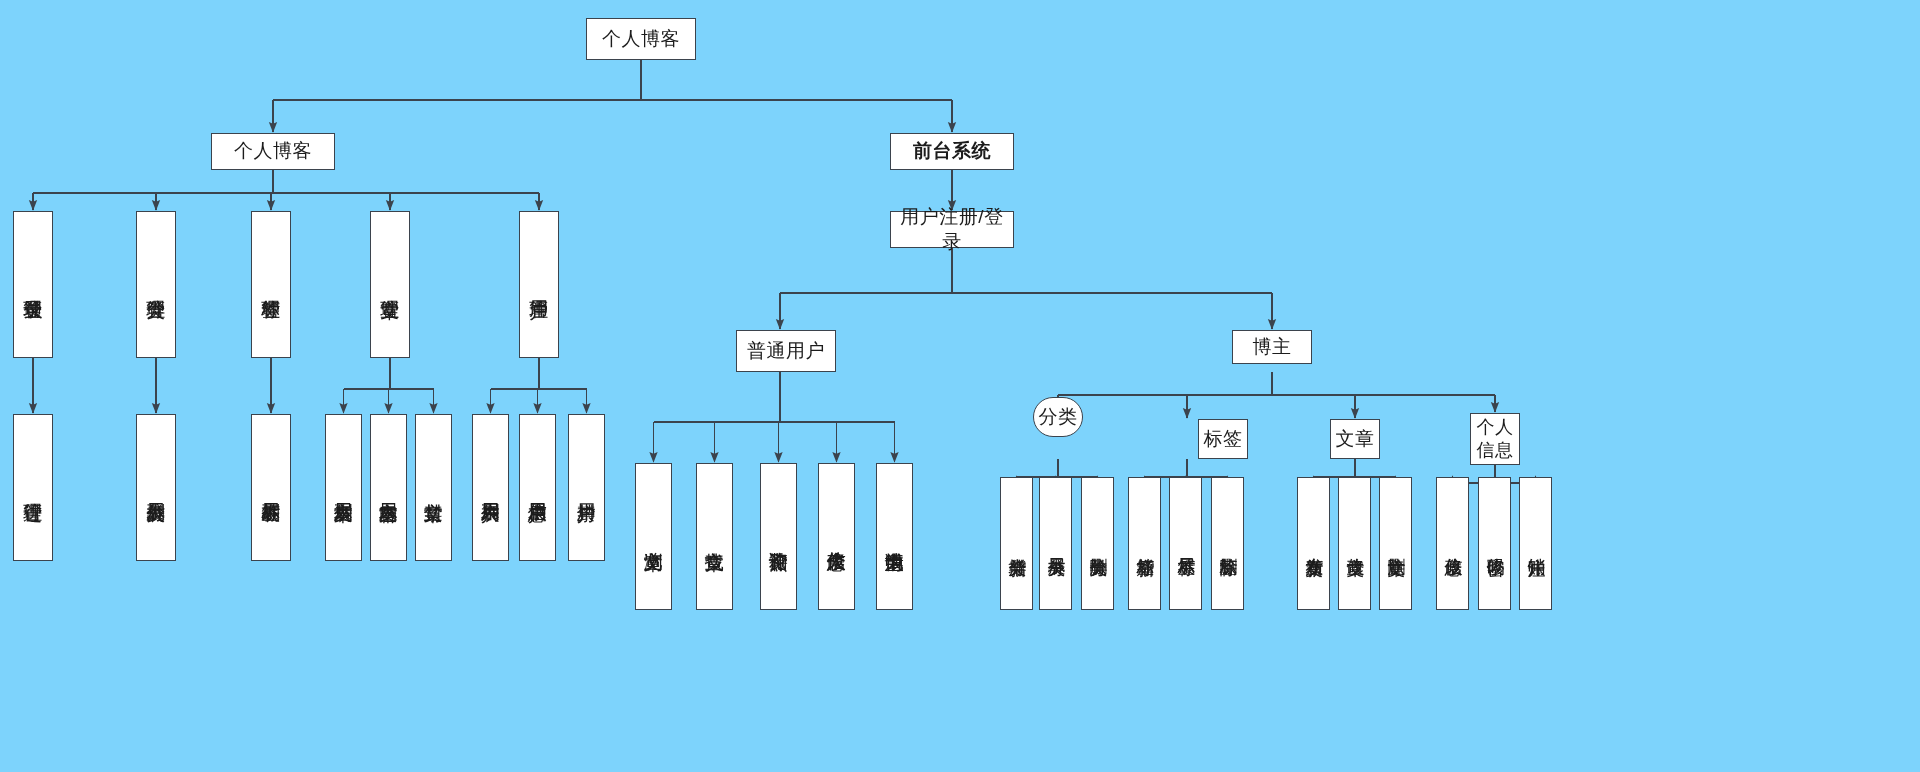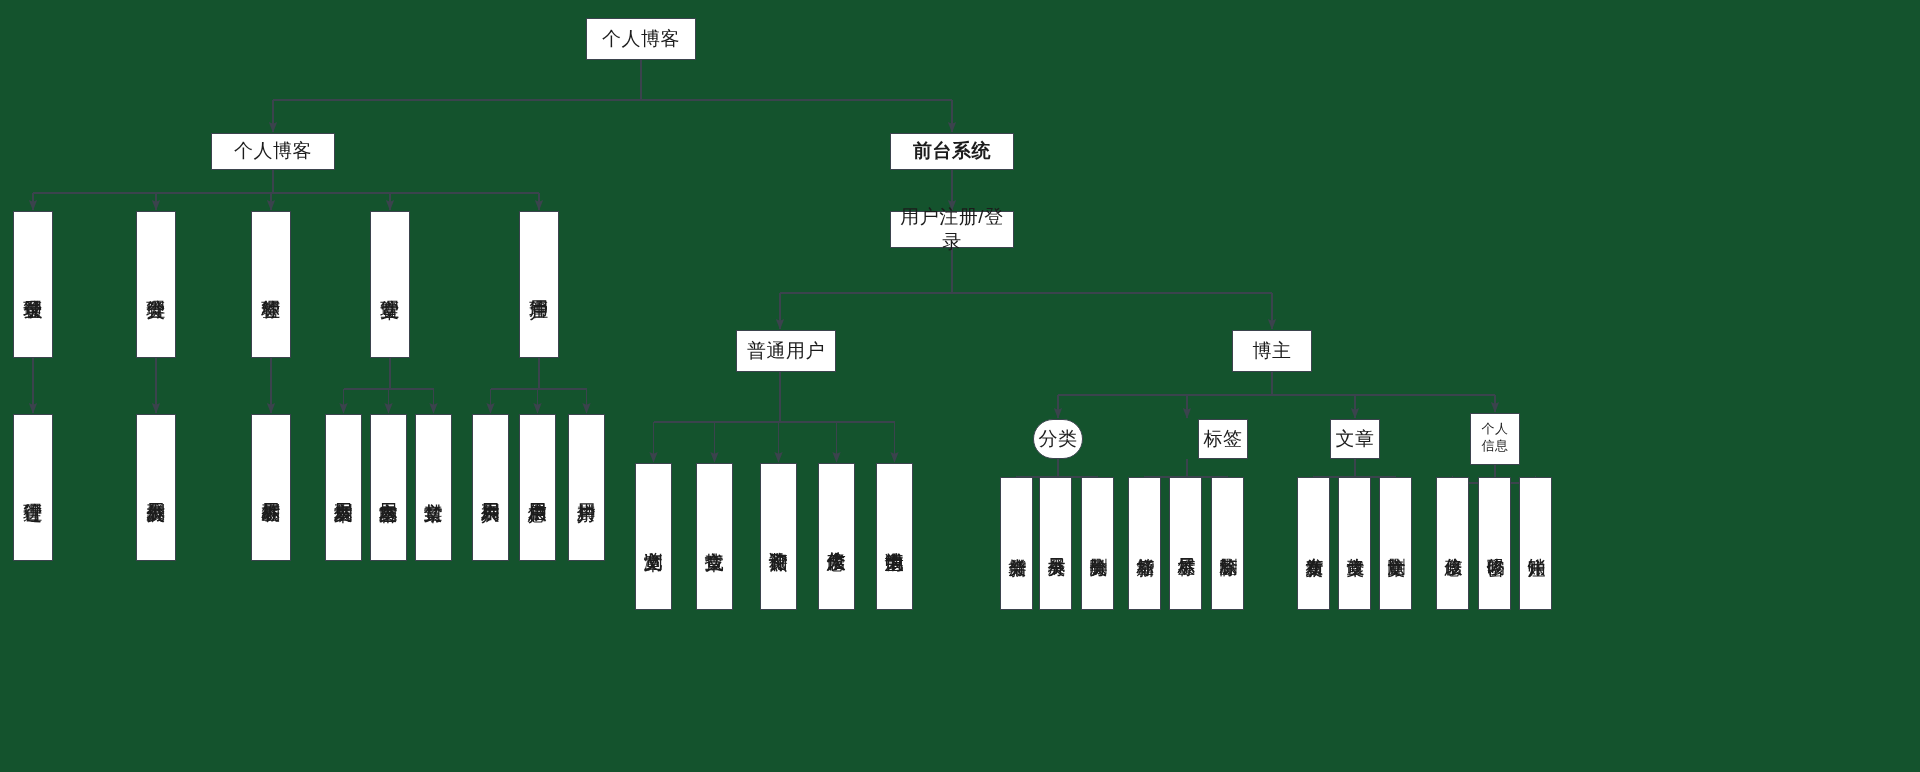--- a/index.html
+++ b/index.html
@@ -10,21 +10,21 @@
   body {
     width: 1920px;
     height: 772px;
     overflow: hidden;
     font-family: "Liberation Sans", "DejaVu Sans", sans-serif;
   }
   #diagram-root {
     position: relative;
     width: 1920px;
     height: 772px;
-    background: #14532d;
+    background: #7dd3fc;
   }
   svg.edge-layer {
     position: absolute;
     top: 0;
     left: 0;
     width: 1920px;
     height: 772px;
     pointer-events: none;
   }
   .node {
@@ -50,21 +50,21 @@
   }
   
   .node.vert .label {
     font-size: 19px;
     line-height: 1.33;
     letter-spacing: 0px;
     writing-mode: vertical-rl;
     text-orientation: upright;
   }
   .node.vert.small .label { font-size: 18px; }
-  .node.two-line .label { font-size: 13px; line-height: 1.3; font-family: Liberation Mono, monospace; }
+  .node.two-line .label { font-size: 18px; line-height: 1.3; }
 </style>
 </head>
 <body>
 
 <div id="diagram-root">
   <svg class="edge-layer" viewBox="0 0 1920 772" preserveAspectRatio="none">
     <defs>
       <marker id="arrowhead" markerWidth="9" markerHeight="9" refX="6.2" refY="3" orient="auto" markerUnits="strokeWidth">
         <path d="M0,0.4 L6.6,3 L0,5.6 L1.1,3 Z" fill="#3b434d"></path>
       </marker>
@@ -185,39 +185,39 @@
       </div>
       <div class="node vert" style="left: 568px; top: 414px; width: 37px; height: 147px; background: rgb(255, 255, 255); border-color: rgb(59, 67, 77);">
         <span class="label">封禁用户</span>
       </div>
       <div class="node horiz" style="left: 890px; top: 211px; width: 124px; height: 37px; background: rgb(255, 255, 255); border-color: rgb(59, 67, 77);">
         <span class="label">用户注册/登录</span>
       </div>
       <div class="node horiz" style="left: 736px; top: 330px; width: 100px; height: 42px; background: rgb(255, 255, 255); border-color: rgb(59, 67, 77);">
         <span class="label">普通用户</span>
       </div>
-      <div class="node horiz" style="left: 1232px; top: 330px; width: 80px; height: 42px; background: rgb(255, 255, 255); border-color: rgb(59, 67, 77);">
+      <div class="node horiz" style="left: 1232px; top: 330px; width: 80px; height: 34px; background: rgb(255, 255, 255); border-color: rgb(59, 67, 77);">
         <span class="label">博主</span>
       </div>
       <div class="node vert" style="left: 635px; top: 463px; width: 37px; height: 147px; background: rgb(255, 255, 255); border-color: rgb(59, 67, 77);">
         <span class="label">浏览文章</span>
       </div>
       <div class="node vert" style="left: 696px; top: 463px; width: 37px; height: 147px; background: rgb(255, 255, 255); border-color: rgb(59, 67, 77);">
         <span class="label">查找文章</span>
       </div>
       <div class="node vert" style="left: 760px; top: 463px; width: 37px; height: 147px; background: rgb(255, 255, 255); border-color: rgb(59, 67, 77);">
         <span class="label">点赞和评论</span>
       </div>
       <div class="node vert" style="left: 818px; top: 463px; width: 37px; height: 147px; background: rgb(255, 255, 255); border-color: rgb(59, 67, 77);">
         <span class="label">修改个人信息</span>
       </div>
       <div class="node vert" style="left: 876px; top: 463px; width: 37px; height: 147px; background: rgb(255, 255, 255); border-color: rgb(59, 67, 77);">
         <span class="label">申请成为博主</span>
       </div>
-      <div class="node horiz" style="left: 1033px; top: 419px; width: 50px; height: 40px; background: rgb(255, 255, 255); border-color: rgb(59, 67, 77); border-radius: 20px;">
+      <div class="node horiz" style="left: 1033px; top: 397px; width: 50px; height: 40px; background: rgb(255, 255, 255); border-color: rgb(59, 67, 77); border-radius: 20px;">
         <span class="label">分类</span>
       </div>
       <div class="node horiz" style="left: 1198px; top: 419px; width: 50px; height: 40px; background: rgb(255, 255, 255); border-color: rgb(59, 67, 77);">
         <span class="label">标签</span>
       </div>
       <div class="node horiz" style="left: 1330px; top: 419px; width: 50px; height: 40px; background: rgb(255, 255, 255); border-color: rgb(59, 67, 77);">
         <span class="label">文章</span>
       </div>
       <div class="node horiz two-line" style="left: 1470px; top: 413px; width: 50px; height: 52px; background: rgb(255, 255, 255); border-color: rgb(59, 67, 77);">
         <span class="label">个人

